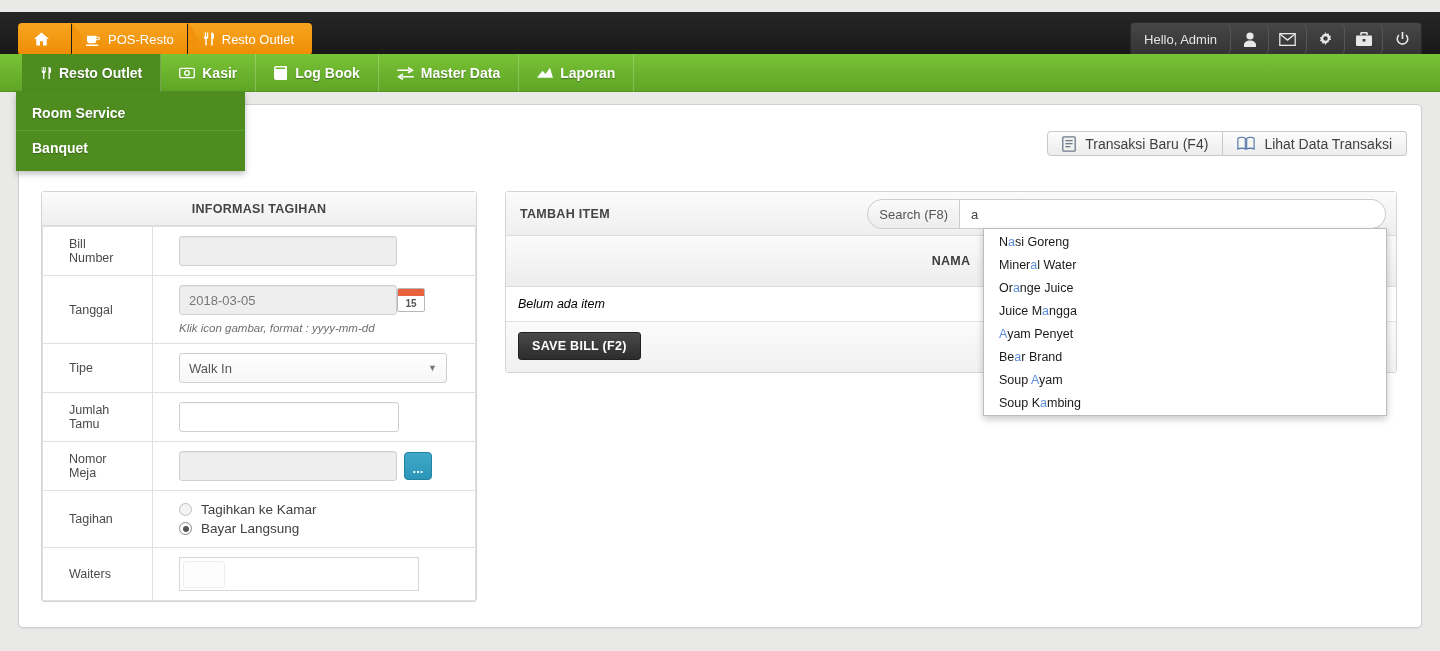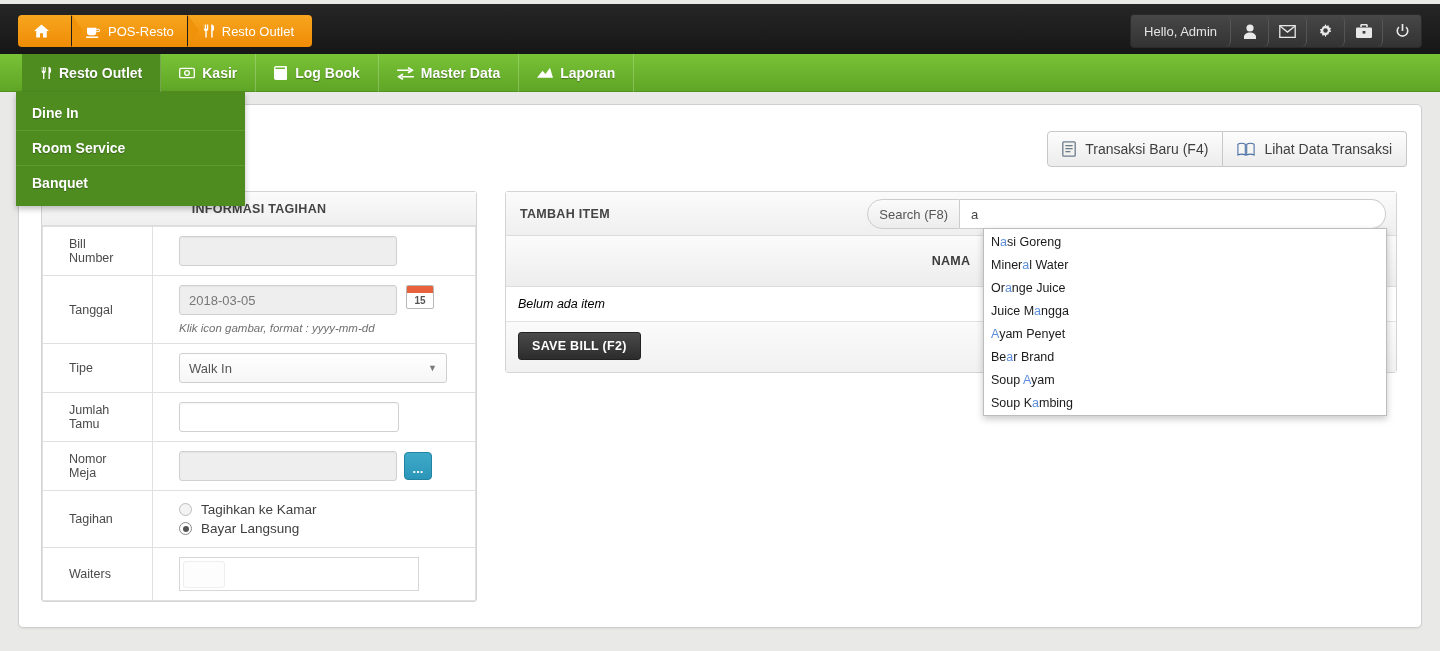--- a/index.html
+++ b/index.html
@@ -16,21 +16,21 @@
     background-image:
       radial-gradient(circle at 11px 7px, rgba(0,0,0,0.035) 0.6px, transparent 0.7px),
       radial-gradient(circle at 31px 23px, rgba(0,0,0,0.03) 0.6px, transparent 0.7px),
       radial-gradient(circle at 53px 41px, rgba(0,0,0,0.04) 0.6px, transparent 0.7px),
       radial-gradient(circle at 19px 57px, rgba(0,0,0,0.025) 0.6px, transparent 0.7px);
     background-size: 67px 71px, 83px 59px, 97px 73px, 61px 79px;
   }
 
   
   #topbar {
-    position: absolute; left: 0; top: 4px; width: 1440px; height: 54px;
+    position: absolute; left: 0; top: 12px; width: 1440px; height: 54px;
     background: #1c1c1c;
     background-image: linear-gradient(#262626, #151515);
   }
   
   #breadcrumb { position: absolute; left: 18px; top: 11px; height: 32px; display: flex; }
   .crumb {
     position: relative;
     background: #f0930a;
     background-image: linear-gradient(#f7a51f, #ef8c05);
     color: #ffffff;
@@ -131,21 +131,21 @@
     box-shadow: 0 1px 2px rgba(0,0,0,0.06);
   }
 
   
   #toolbar {
     position: absolute; right: 14px; top: 26px;
     display: flex;
   }
   .tbtn {
     display: flex; align-items: center; gap: 9px;
-    height: 36px;
+    height: 25px;
     padding: 0 14px;
     background-image: linear-gradient(#fdfdfd, #ececec);
     border: 1px solid #c8c8c8;
     color: #3f3f3f;
     font-size: 14px;
     cursor: pointer;
     white-space: nowrap;
   }
   .tbtn:first-child { border-radius: 4px 0 0 4px; }
   .tbtn:last-child { border-radius: 0 4px 4px 0; border-left: none; }
@@ -187,21 +187,21 @@
     padding: 0 9px;
     font-size: 13px;
     color: #555;
     display: flex; align-items: center;
     box-shadow: inset 0 1px 1px rgba(0,0,0,0.04);
   }
   .inp.ro { background: #eeeeee; color: #777; }
   .inp.w218 { width: 218px; }
   .inp.w220 { width: 220px; }
   .hint { font-size: 11.5px; font-style: italic; color: #6f6f6f; margin-top: 7px; }
-  .dateline { display: flex; gap: 9px; }
+  .dateline { display: flex; align-items: center; }
   .calicon {
     width: 28px; height: 24px;
     border: 1px solid #b8b8b8; border-radius: 2px;
     background: #fff; position: relative; flex: none; cursor: pointer;
     overflow: hidden;
   }
   .calicon .capbar { height: 7px; background: #e8603c; }
   .calicon .canum {
     font-size: 10px; font-weight: bold; color: #555;
     text-align: center; line-height: 15px;
@@ -286,21 +286,21 @@
     padding: 0 11px;
     font-size: 13px; color: #444;
   }
   
   #acmenu {
     position: absolute; left: 983px; top: 228px; width: 404px;
     background: #ffffff;
     border: 1px solid #bdbdbd;
     box-shadow: 0 3px 7px rgba(0,0,0,0.22);
     z-index: 60;
-    padding: 1px 0;
+    padding: 1px 8px;
   }
   #acmenu .acitem {
     padding: 3.5px 7px;
     font-size: 12.5px;
     color: #1a1a1a;
     cursor: pointer;
     line-height: 16px;
   }
   #acmenu .acitem .hl { color: #5b8ddb; }
 
@@ -562,21 +562,20 @@
     </tbody>
       </table>
     <div id="savebar">
       <div class="savebtn">SAVE BILL (F2)</div>
     </div>
   </div>
 
 </div>
 
 <div id="navdrop">
-  <div class="dropitem">Dine In</div>
   <div class="dropitem">Room Service</div>
   <div class="dropitem">Banquet</div>
 </div>
 
 <div id="acmenu">
     <div class="acitem"><span>N</span><span class="hl">a</span><span>si Goreng</span></div>
     <div class="acitem"><span>Miner</span><span class="hl">a</span><span>l Water</span></div>
     <div class="acitem"><span>Or</span><span class="hl">a</span><span>nge Juice</span></div>
     <div class="acitem"><span>Juice M</span><span class="hl">a</span><span>ngga</span></div>
     <div class="acitem"><span></span><span class="hl">A</span><span>yam Penyet</span></div>

